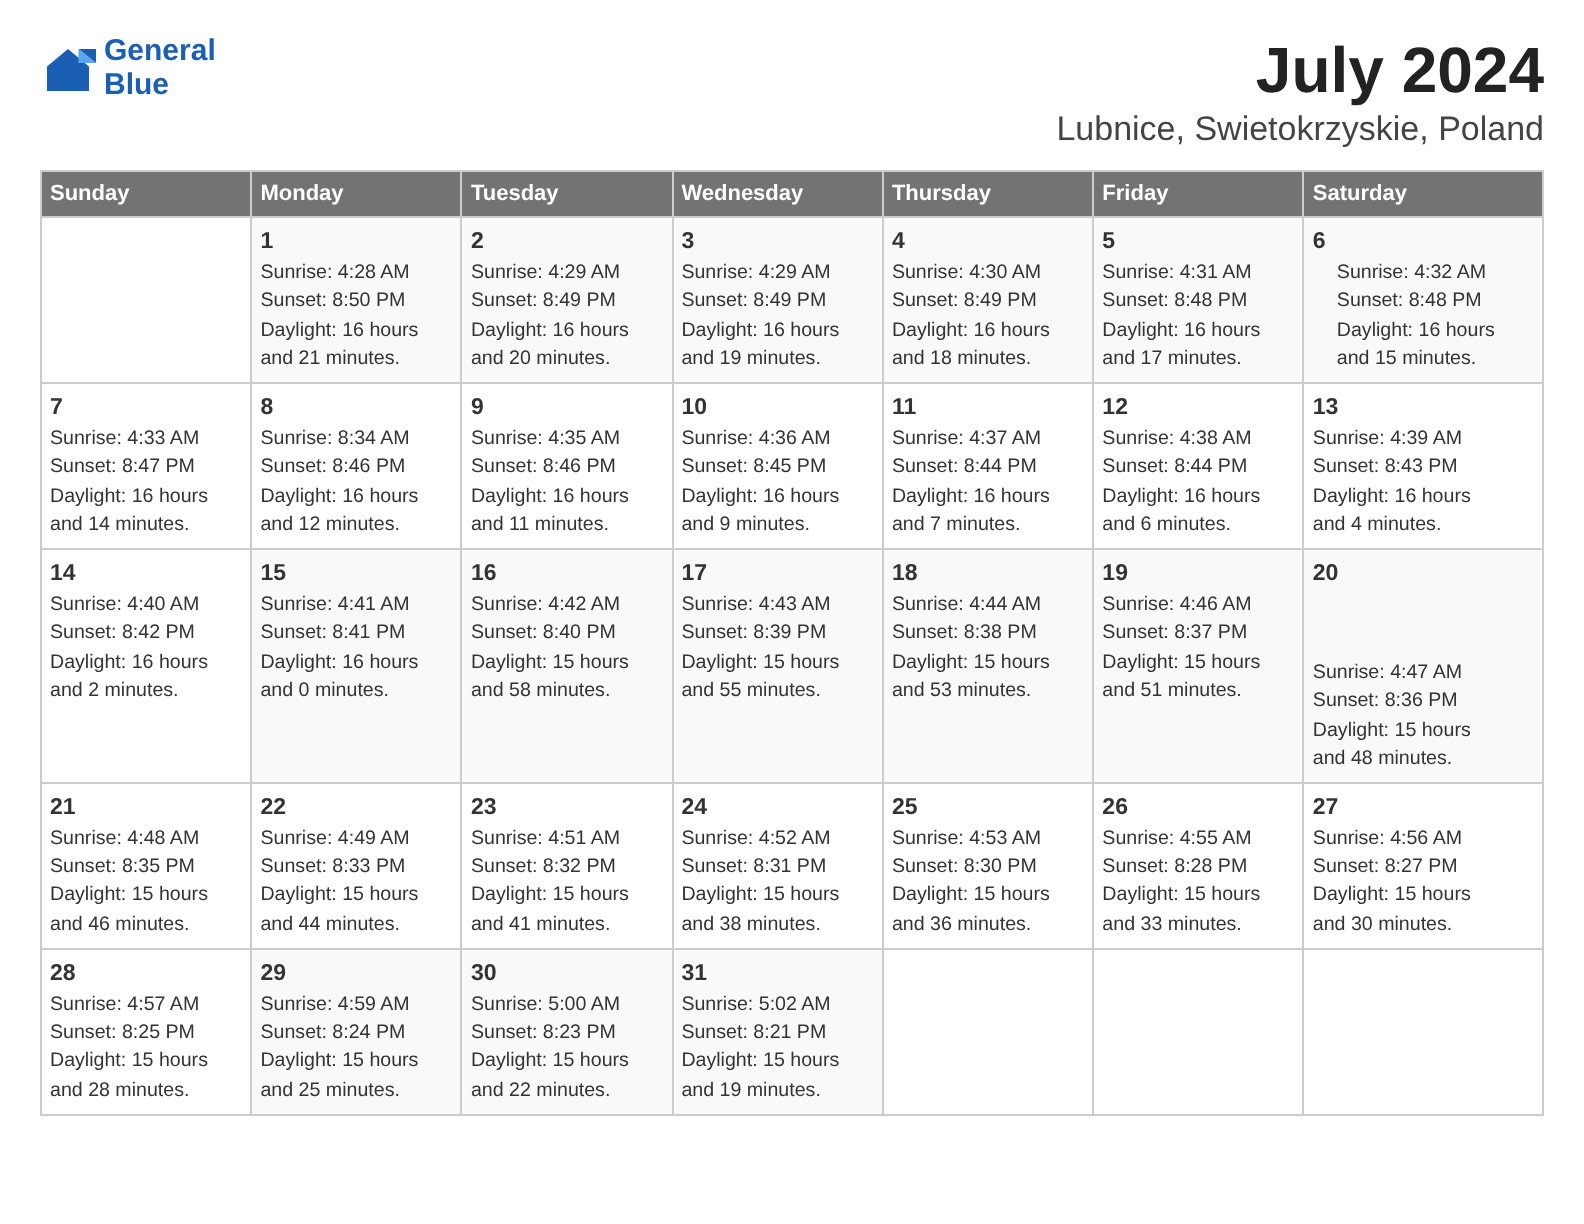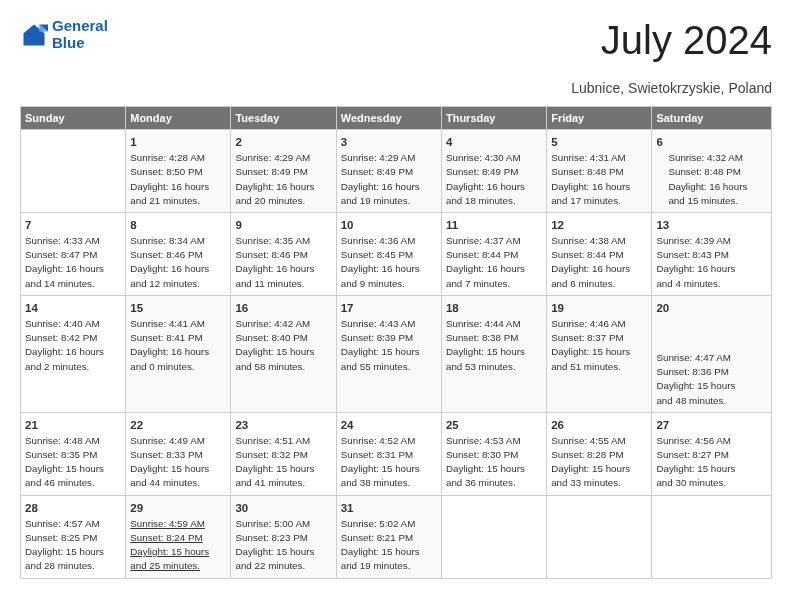--- a/index.html
+++ b/index.html
@@ -33,29 +33,29 @@
     }
     .logo-text .blue { color: #1a5fb4; }
     .logo-icon {
       width: 28px;
       height: 28px;
     }
     .title-block {
       text-align: right;
     }
     .title-block .month-year {
-      font-size: 40px;
-      font-weight: normal;
+      font-size: 32px;
+      font-weight: bold;
       color: #222;
       line-height: 1.1;
     }
     .title-block .location {
-      font-size: 14px;
+      font-size: 17px;
       color: #444;
-      margin-top: 18px;
+      margin-top: 2px;
     }
     table {
       width: 100%;
       border-collapse: collapse;
       font-size: 10.5px;
     }
     thead tr th {
       background: #737373;
       color: #fff;
       font-weight: bold;
@@ -329,21 +329,21 @@
         <tr>
           <td>
             <span class="day-num">28</span>
             <div class="day-info" style="white-space: pre-line;">Sunrise: 4:57 AM
 Sunset: 8:25 PM
 Daylight: 15 hours
 and 28 minutes.</div>
           </td>
           <td>
             <span class="day-num">29</span>
-            <div class="day-info" style="white-space: pre-line; text-decoration: underline;">Sunrise: 4:59 AM
+            <div class="day-info" style="white-space: pre-line;">Sunrise: 4:59 AM
 Sunset: 8:24 PM
 Daylight: 15 hours
 and 25 minutes.</div>
           </td>
           <td>
             <span class="day-num">30</span>
             <div class="day-info" style="white-space: pre-line;">Sunrise: 5:00 AM
 Sunset: 8:23 PM
 Daylight: 15 hours
 and 22 minutes.</div>

